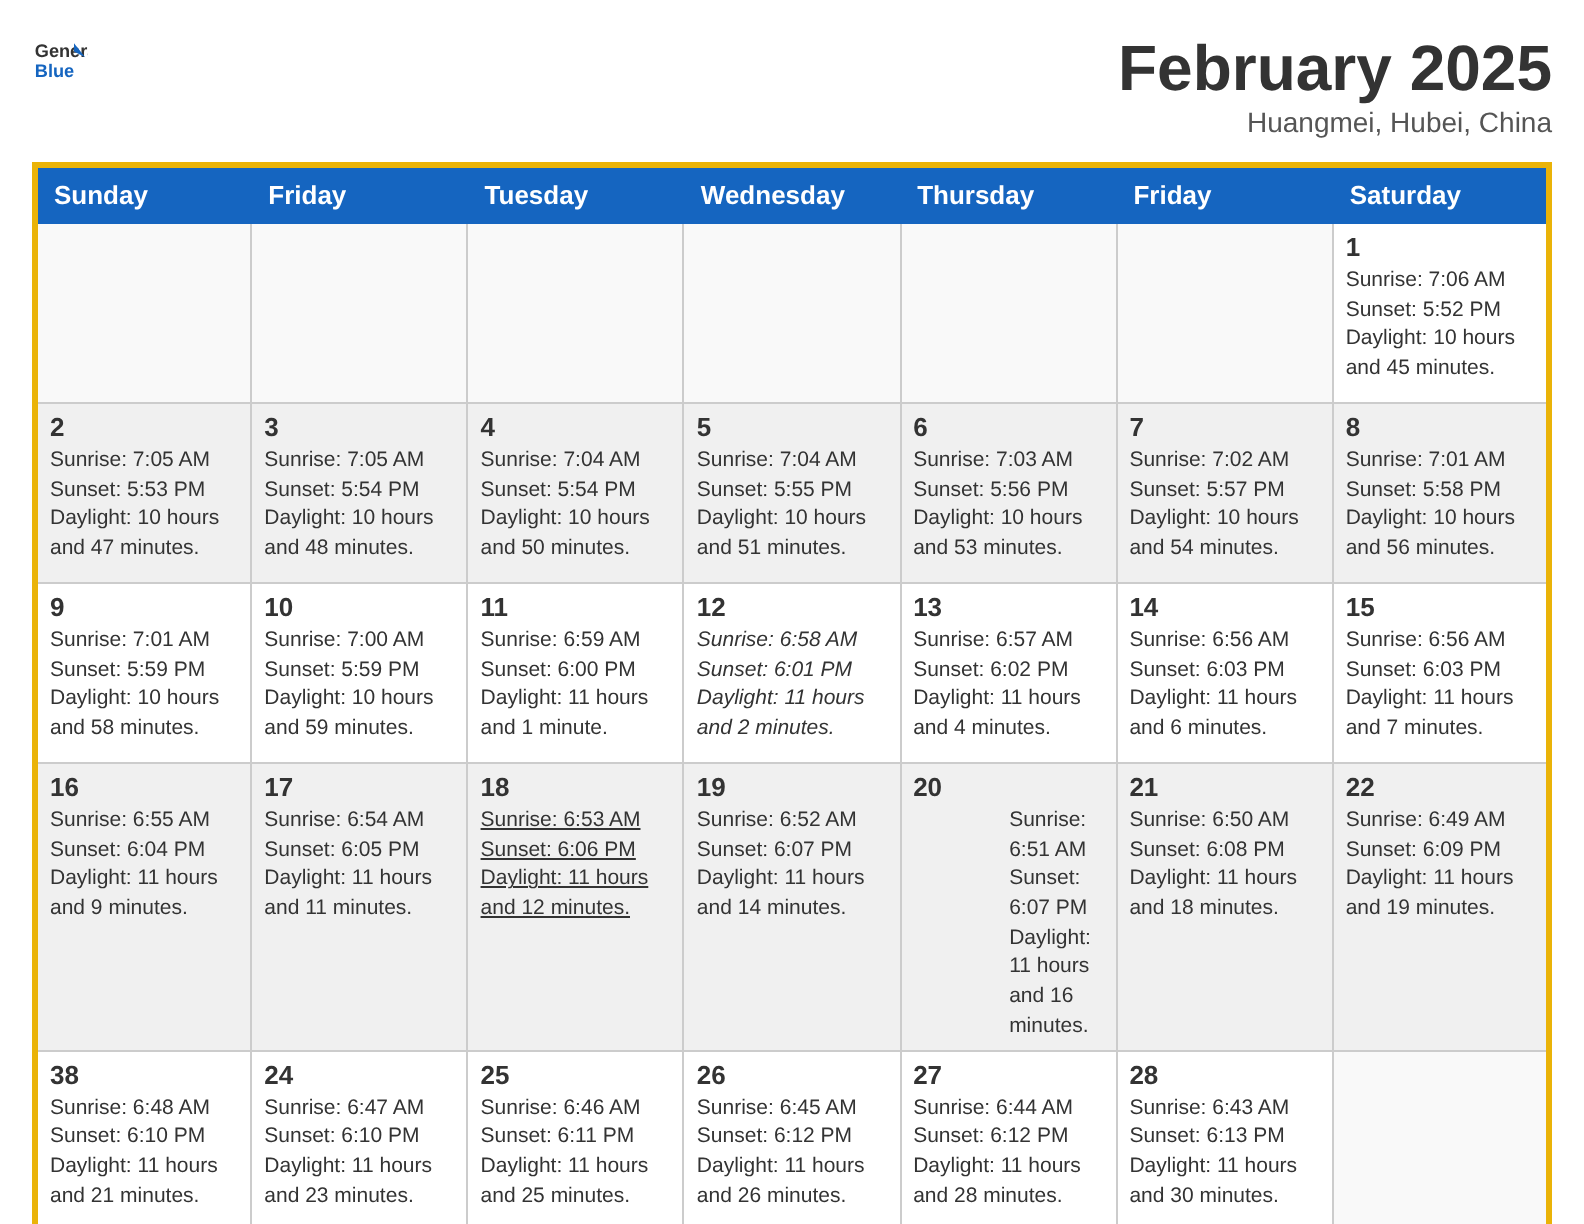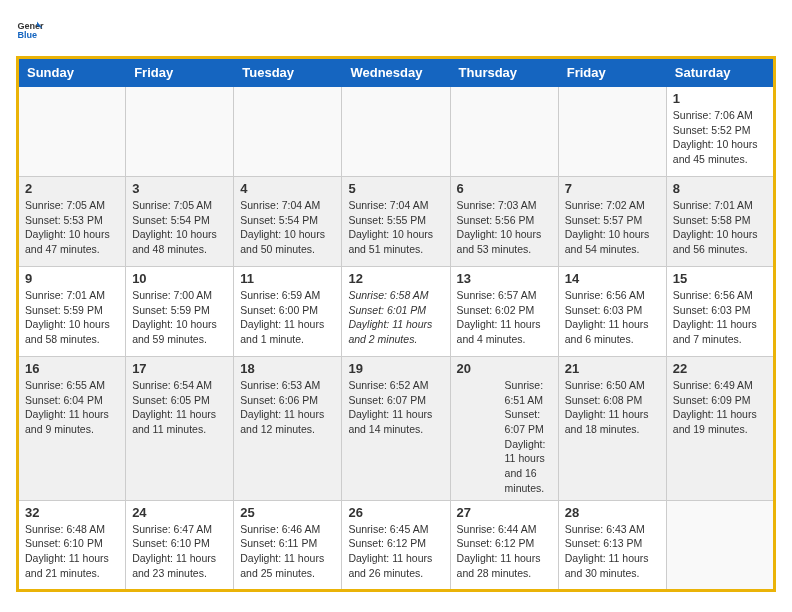--- a/index.html
+++ b/index.html
@@ -82,20 +82,24 @@
 </head>
 <body>
 
 <div class="header">
   <div class="logo">
     <svg class="logo-icon" viewBox="0 0 40 40">
       <text x="2" y="18" font-size="13" font-weight="bold" fill="#333">General</text>
       <text x="2" y="32" font-size="13" font-weight="bold" fill="#1565c0">Blue</text>
       <polygon points="30,8 38,18 30,14" fill="#1565c0"></polygon>
     </svg>
+  </div>
+  <div class="title-section">
+    <div class="month-year">February 2025</div>
+    <div class="location">Huangmei, Hubei, China</div>
   </div>
 </div>
 
 <table class="calendar">
   <thead>
     <tr>
     <th>Sunday</th>
         <th>Friday</th>
         <th>Tuesday</th>
         <th>Wednesday</th>
@@ -215,21 +219,21 @@
 Daylight: 11 hours and 9 minutes.</div>
         </td>
         <td>
           <div class="day-number">17</div>
           <div class="day-info" style="white-space: pre-line;">Sunrise: 6:54 AM
 Sunset: 6:05 PM
 Daylight: 11 hours and 11 minutes.</div>
         </td>
         <td>
           <div class="day-number">18</div>
-          <div class="day-info" style="white-space: pre-line;">Sunrise: 6:53 AM
+          <div class="day-info" style="white-space: pre-line; text-decoration: underline;">Sunrise: 6:53 AM
 Sunset: 6:06 PM
 Daylight: 11 hours and 12 minutes.</div>
         </td>
         <td>
           <div class="day-number">19</div>
           <div class="day-info" style="white-space: pre-line;">Sunrise: 6:52 AM
 Sunset: 6:07 PM
 Daylight: 11 hours and 14 minutes.</div>
         </td>
         <td>
@@ -246,21 +250,21 @@
         </td>
         <td>
           <div class="day-number">22</div>
           <div class="day-info" style="white-space: pre-line;">Sunrise: 6:49 AM
 Sunset: 6:09 PM
 Daylight: 11 hours and 19 minutes.</div>
         </td>
       </tr>
       <tr>
         <td>
-          <div class="day-number">32</div>
+          <div class="day-number">38</div>
           <div class="day-info" style="white-space: pre-line;">Sunrise: 6:48 AM
 Sunset: 6:10 PM
 Daylight: 11 hours and 21 minutes.</div>
         </td>
         <td>
           <div class="day-number">24</div>
           <div class="day-info" style="white-space: pre-line;">Sunrise: 6:47 AM
 Sunset: 6:10 PM
 Daylight: 11 hours and 23 minutes.</div>
         </td>

